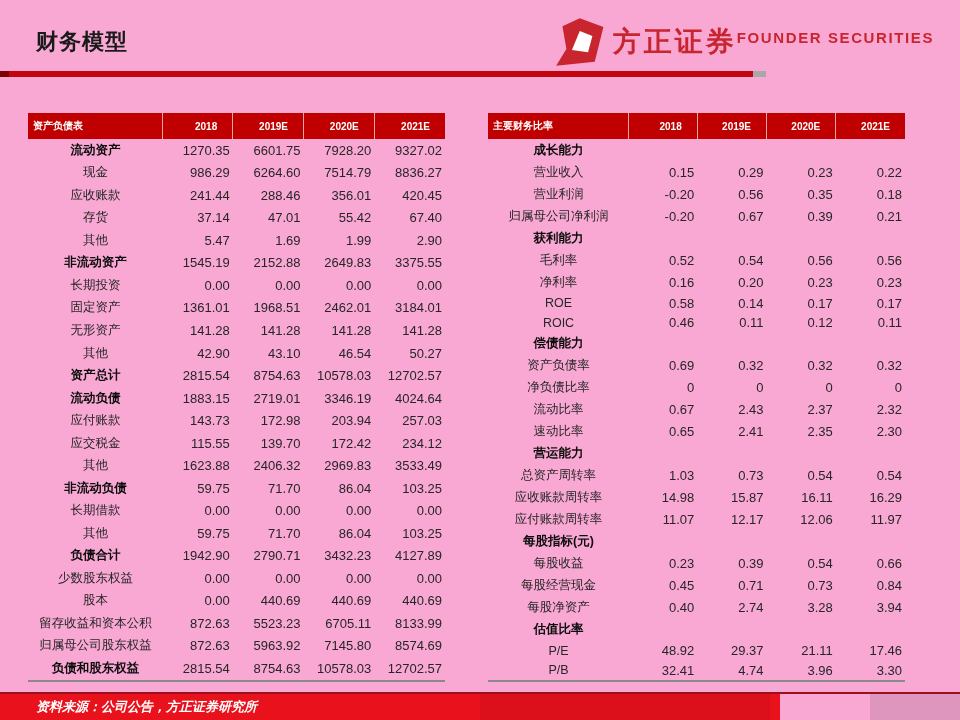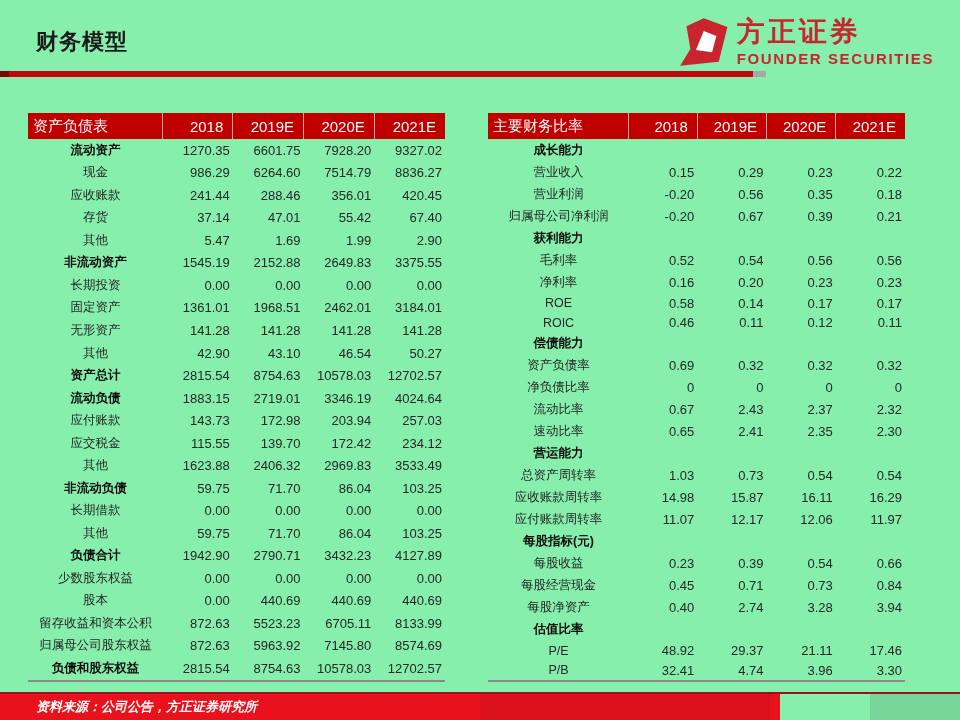--- a/index.html
+++ b/index.html
@@ -1,44 +1,44 @@
 <!DOCTYPE html>
 <html><head>
 <meta charset="utf-8">
 <style>
   * { margin:0; padding:0; box-sizing:border-box; }
   html,body { width:960px; height:720px; }
   body { font-family:"Liberation Sans","DejaVu Sans",sans-serif; background:#fff; }
-  .slide { position:relative; width:960px; height:720px; background:#86efac; overflow:hidden; }
+  .slide { position:relative; width:960px; height:720px; background:#f9a8d4; overflow:hidden; }
 
   
   .page-title { position:absolute; left:36px; top:27px; font-size:22px; font-weight:bold; color:#1a1a1a; letter-spacing:1px; }
 
   
   .rule { position:absolute; top:71px; left:0; height:6px; width:766px; }
   .rule .tick { position:absolute; left:0; top:0; width:9px; height:6px; background:#7f0304; }
   .rule .main { position:absolute; left:9px; top:0; width:744px; height:6px; background:#c20610; }
   .rule .tip  { position:absolute; left:753px; top:0; width:13px; height:6px; background:#a8a8a8; }
 
   
   .logo { position:absolute; right:26px; top:16px; display:flex; align-items:center; }
   .logo-icon { width:52px; height:52px; margin-right:8px; }
-  .logo-text { display:flex; flex-direction:column; }
+  .logo-text { display:flex; flex-direction:row; }
   .logo-cn { font-size:28px; font-weight:bold; color:#c9252e; letter-spacing:3px; line-height:1.1; }
   .logo-en { font-size:15px; font-weight:bold; color:#c9252e; letter-spacing:1.6px; margin-top:2px; }
 
   
   .table-wrap { position:absolute; top:113px; height:569px; border-bottom:2px solid #8a8a8a; }
   .table-wrap.left { left:28px;  width:417px; }
   .table-wrap.right{ left:488px; width:417px; }
   table { width:100%; height:100%; border-collapse:collapse; table-layout:fixed; }
-  thead th { height:26px; background:#c00000; color:#ffffff; font-size:15px; font-weight:normal; vertical-align:middle; }
+  thead th { height:26px; background:#c00000; color:#ffffff; font-size:10px; font-weight:bold; vertical-align:middle; }
   thead th:not(:last-child) { border-right:1px solid rgba(255,255,255,0.65); }
   th.hlbl { text-align:left; padding-left:5px; }
-  th.hyr  { text-align:right; padding-right:9px; }
+  th.hyr  { text-align:right; padding-right:15px; }
   .left  col.c-label { width:134px; }
   .right col.c-label { width:140px; }
   tbody td { font-size:12.5px; color:#262626; vertical-align:middle; white-space:nowrap; }
   td.lbl { text-align:center; padding-left:1px; }
   td.num { text-align:right; padding-right:3px; font-size:13px; }
   tr.bold td.lbl { font-weight:bold; color:#0d0d0d; }
 
   
   .footer-line { position:absolute; left:0; top:692px; width:960px; height:2px; background:#9c0f1f; }
   .footer-bar  { position:absolute; left:0; top:694px; width:780px; height:26px; background:#e8111c;font-weight:bold; }

